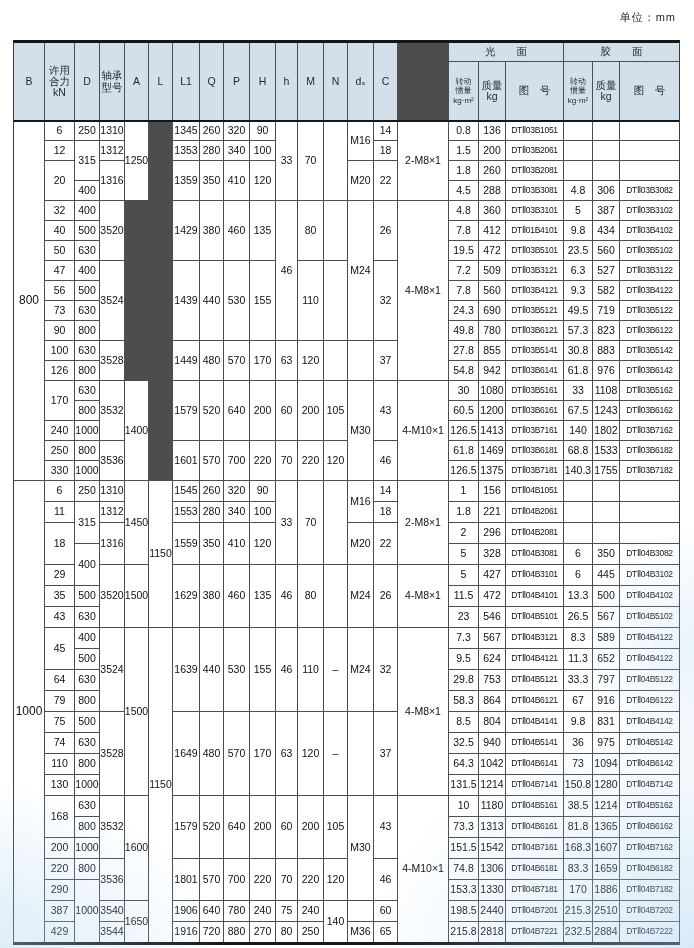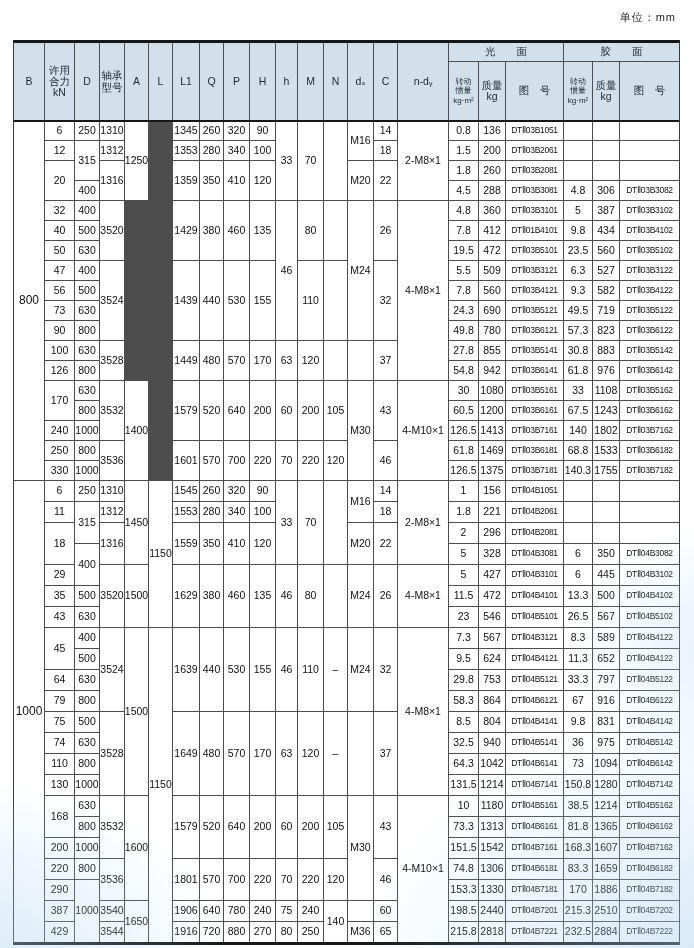--- a/index.html
+++ b/index.html
@@ -68,21 +68,20 @@
     <div class="cell h" style="grid-area: 1 / 6 / span 2 / span 1;">L</div>
     <div class="cell h" style="grid-area: 1 / 7 / span 2 / span 1;">L1</div>
     <div class="cell h" style="grid-area: 1 / 8 / span 2 / span 1;">Q</div>
     <div class="cell h" style="grid-area: 1 / 9 / span 2 / span 1;">P</div>
     <div class="cell h" style="grid-area: 1 / 10 / span 2 / span 1;">H</div>
     <div class="cell h" style="grid-area: 1 / 11 / span 2 / span 1;">h</div>
     <div class="cell h" style="grid-area: 1 / 12 / span 2 / span 1;">M</div>
     <div class="cell h" style="grid-area: 1 / 13 / span 2 / span 1;">N</div>
     <div class="cell h" style="grid-area: 1 / 14 / span 2 / span 1;">dₛ</div>
     <div class="cell h" style="grid-area: 1 / 15 / span 2 / span 1;">C</div>
-    <div class="cell h" style="grid-area: 1 / 16 / span 2 / span 1;">n-dᵧ</div>
     <div class="cell h" style="grid-area: 1 / 17 / span 1 / span 3;">光　　面</div>
     <div class="cell h" style="grid-area: 1 / 20 / span 1 / span 3;">胶　　面</div>
     <div class="cell hs" style="grid-area: 2 / 17 / span 1 / span 1;">转动
 惯量
 kg·m²</div>
     <div class="cell h" style="grid-area: 2 / 18 / span 1 / span 1;">质量
 kg</div>
     <div class="cell h" style="grid-area: 2 / 19 / span 1 / span 1;">图　号</div>
     <div class="cell hs" style="grid-area: 2 / 20 / span 1 / span 1;">转动
 惯量
@@ -184,21 +183,21 @@
     <div class="cell" style="grid-area: 10 / 2 / span 1 / span 1;">47</div>
     <div class="cell" style="grid-area: 10 / 3 / span 1 / span 1;">400</div>
     <div class="cell" style="grid-area: 10 / 4 / span 4 / span 1;">3524</div>
     <div class="cell" style="grid-area: 10 / 7 / span 4 / span 1;">1439</div>
     <div class="cell" style="grid-area: 10 / 8 / span 4 / span 1;">440</div>
     <div class="cell" style="grid-area: 10 / 9 / span 4 / span 1;">530</div>
     <div class="cell" style="grid-area: 10 / 10 / span 4 / span 1;">155</div>
     <div class="cell" style="grid-area: 10 / 12 / span 4 / span 1;">110</div>
     <div class="cell" style="grid-area: 10 / 13 / span 4 / span 1;"></div>
     <div class="cell" style="grid-area: 10 / 15 / span 4 / span 1;">32</div>
-    <div class="cell" style="grid-area: 10 / 17 / span 1 / span 1;">5.5</div>
+    <div class="cell" style="grid-area: 10 / 17 / span 1 / span 1;">7.2</div>
     <div class="cell" style="grid-area: 10 / 18 / span 1 / span 1;">509</div>
     <div class="cell g" style="grid-area: 10 / 19 / span 1 / span 1;">DTⅡ03B3121</div>
     <div class="cell" style="grid-area: 10 / 20 / span 1 / span 1;">6.3</div>
     <div class="cell" style="grid-area: 10 / 21 / span 1 / span 1;">527</div>
     <div class="cell g" style="grid-area: 10 / 22 / span 1 / span 1;">DTⅡ03B3122</div>
     <div class="cell" style="grid-area: 11 / 2 / span 1 / span 1;">56</div>
     <div class="cell" style="grid-area: 11 / 3 / span 1 / span 1;">500</div>
     <div class="cell" style="grid-area: 11 / 17 / span 1 / span 1;">7.8</div>
     <div class="cell" style="grid-area: 11 / 18 / span 1 / span 1;">560</div>
     <div class="cell g" style="grid-area: 11 / 19 / span 1 / span 1;">DTⅡ03B4121</div>

